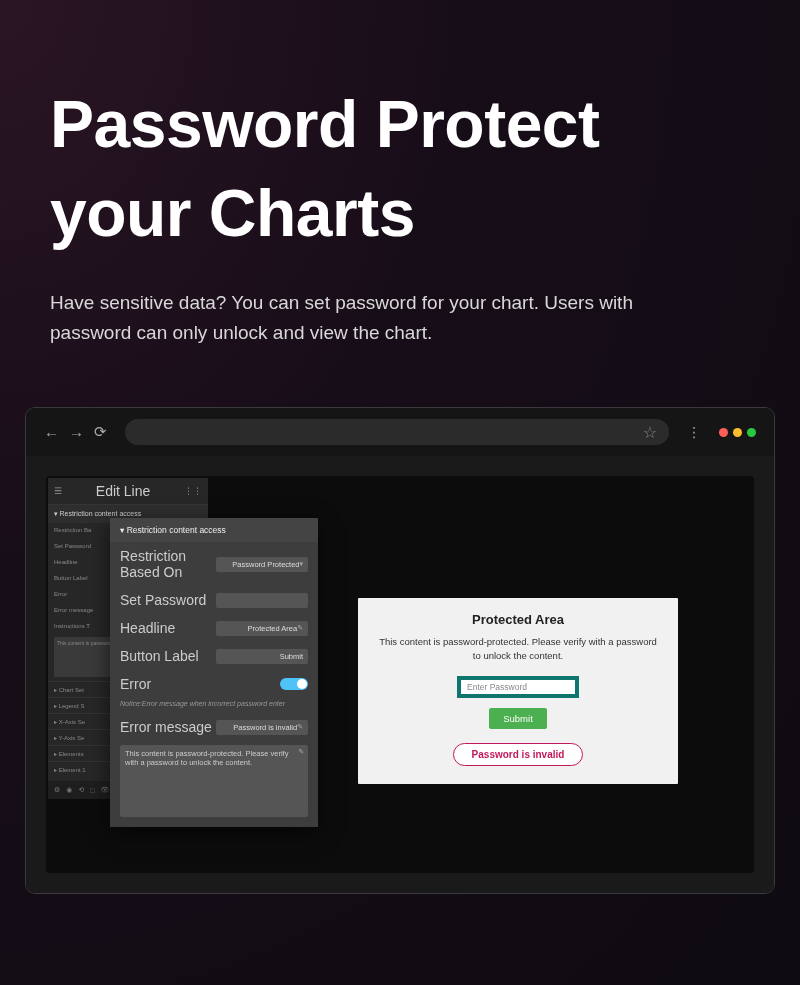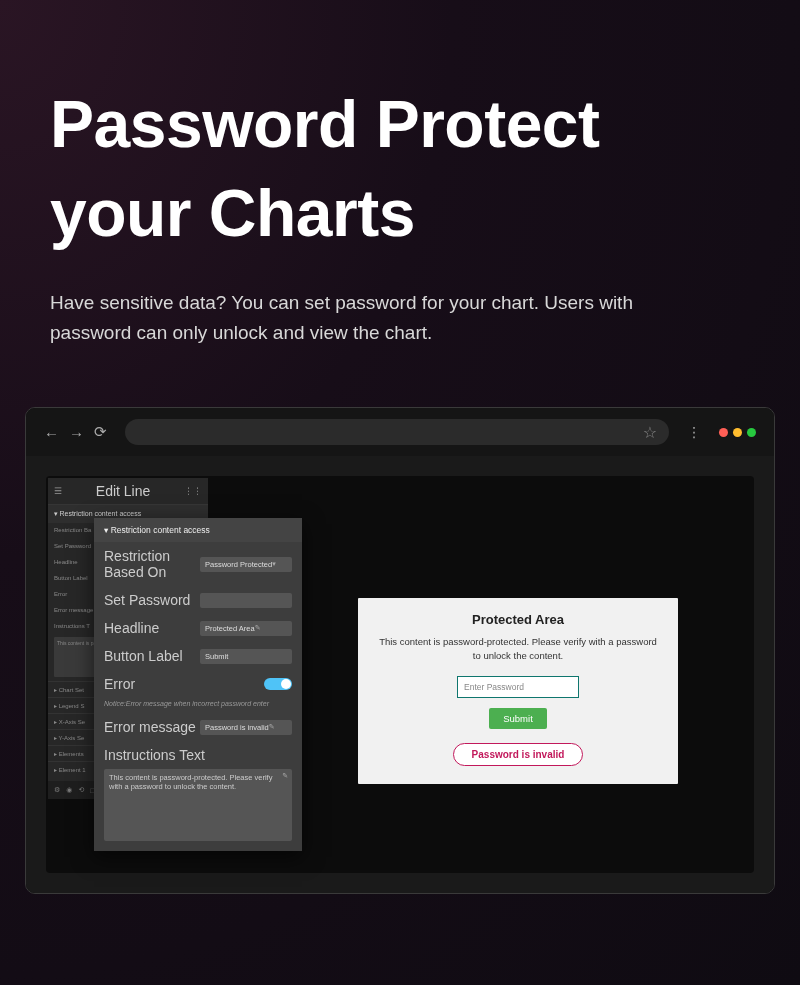--- a/index.html
+++ b/index.html
@@ -24,37 +24,37 @@
 .sidebar-title{font-size:14px;color:#ccc}
 .sec-head{padding:5px 6px;background:#2e2e2e;font-size:7px;color:#ccc}
 .sb-row{display:flex;justify-content:space-between;padding:4px 6px;font-size:6px;color:#888}
 .sb-input{width:60px;height:8px;background:#3a3a3a;border-radius:1px}
 .sb-textarea{margin:4px 6px;height:40px;background:#3a3a3a;border-radius:1px;padding:3px;font-size:5px;color:#888;line-height:1.3}
 .sb-accordion{padding:4px 6px;font-size:6px;color:#888;border-top:1px solid #333}
 .sb-bottom{display:flex;align-items:center;gap:6px;padding:4px 6px;background:#1e1e1e;margin-top:4px}
 .sb-bottom span{font-size:7px;color:#777}
 .update-btn{background:#4caf50;color:#fff;font-size:6px;padding:2px 6px;border-radius:1px;margin-left:auto}
 
-.panel{position:absolute;left:68px;top:62px;width:208px;background:#3d3d3d;box-shadow:0 6px 20px rgba(0,0,0,0.6);font-size:8px;color:#d0d0d0}
+.panel{position:absolute;left:84px;top:62px;width:208px;background:#3d3d3d;box-shadow:0 6px 20px rgba(0,0,0,0.6);font-size:8px;color:#d0d0d0}
 .panel-header{padding:7px 10px;background:#444;font-size:8.5px;color:#eee}
 .panel-row{display:flex;align-items:center;justify-content:space-between;padding:6px 10px}
 .panel-label{font-size:14px;color:#ccc;flex:1}
-.panel-input{width:92px;height:15px;background:#555;border:none;border-radius:2px;font-size:7.5px;color:#ddd;padding:0 5px;display:flex;align-items:center;justify-content:flex-start}
+.panel-input{width:92px;height:15px;background:#555;border:none;border-radius:2px;font-size:7.5px;color:#ddd;padding:0 5px;display:flex;align-items:center;justify-content:flex-end}
 .panel-input.select::after{content:'▾';font-size:7px;color:#aaa}
 .panel-input.pencil::after{content:'✎';font-size:7px;color:#aaa}
 .toggle{width:28px;height:12px;background:#4fc3f7;border-radius:7px;position:relative}
 .toggle::after{content:'';position:absolute;right:1px;top:1px;width:10px;height:10px;background:#fff;border-radius:50%}
 .notice{padding:2px 10px 6px;font-size:7px;font-style:italic;color:#999}
 .panel-textarea{margin:4px 10px 10px;height:72px;background:#555;border-radius:2px;padding:4px 5px;font-size:7.5px;color:#ccc;position:relative}
 .panel-textarea::after{content:'✎';position:absolute;right:4px;top:3px;font-size:7px;color:#aaa}
 
 .preview{position:absolute;left:332px;top:142px;width:320px;background:#f1f1f1;padding:14px 18px 18px;border-radius:1px}
 .preview h3{font-size:13px;font-weight:700;color:#222;text-align:center;margin-bottom:8px}
 .preview-desc{font-size:9.5px;color:#333;text-align:center;line-height:1.5;margin-bottom:12px}
-.pw-input{display:block;width:122px;height:22px;margin:0 auto 10px;border:1px solid #0f766e;background:#fff;font-size:8.5px;color:#888;padding:0 6px;display:flex;align-items:center}
+.pw-input{display:block;width:122px;height:22px;margin:0 auto 10px;border:4px solid #0f766e;background:#fff;font-size:8.5px;color:#888;padding:0 6px;display:flex;align-items:center}
 .submit-btn{display:block;margin:0 auto 14px;background:#4caf50;color:#fff;border:none;padding:5px 14px;font-size:9.5px;border-radius:2px}
 .error-pill{display:block;width:fit-content;margin:0 auto;padding:5px 18px;border:1px solid #c2185b;border-radius:14px;color:#c2185b;font-size:10px;font-weight:600;background:#fff}
 </style>
 </head>
 <body>
 
 <div class="hero">
   <h1>Password Protect your Charts</h1>
   <p>Have sensitive data? You can set password for your chart. Users with password can only unlock and view the chart.</p>
 </div>
@@ -160,23 +160,20 @@
         <span class="panel-label">Error</span>
         <div class="toggle"></div>
       </div>
       <div class="notice">Notice:Error message when incorrect password enter</div>
       <div class="panel-row">
         <span class="panel-label">Error message</span>
         <div class="panel-input pencil">
             <span>Password is invalid</span>
           </div>
       </div>
-      <div class="panel-row" style="padding-bottom:2px">
-        <span class="panel-label">Instructions Text</span>
-      </div>
       <div class="panel-textarea">This content is password-protected. Please verify with a password to unlock the content.</div>
     </div>
 
     <div class="preview">
       <h3>Protected Area</h3>
       <p class="preview-desc">This content is password-protected. Please verify with a password to unlock the content.</p>
       <div class="pw-input">
           <span>Enter Password</span>
         </div>
       <button class="submit-btn">Submit</button>

